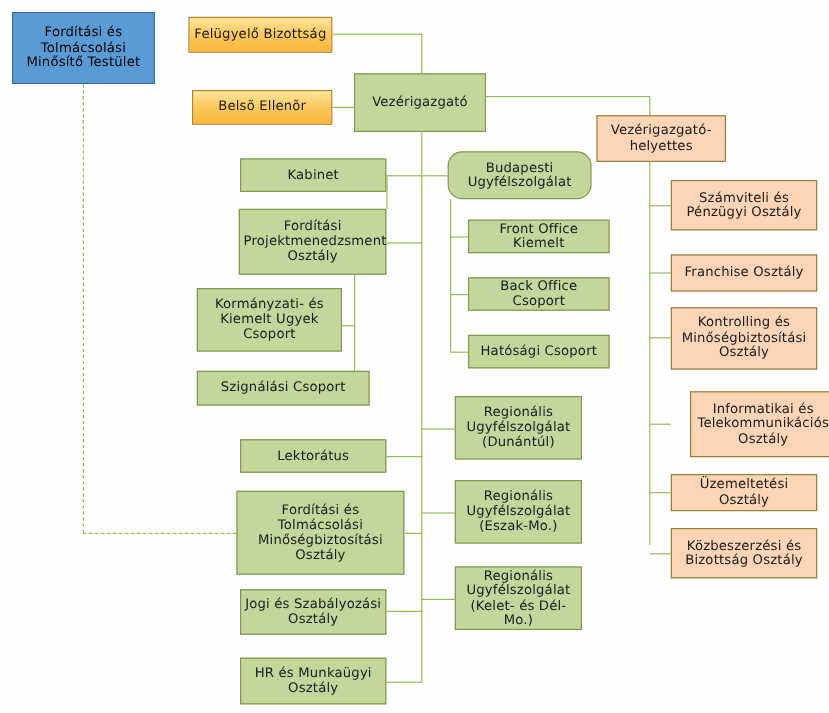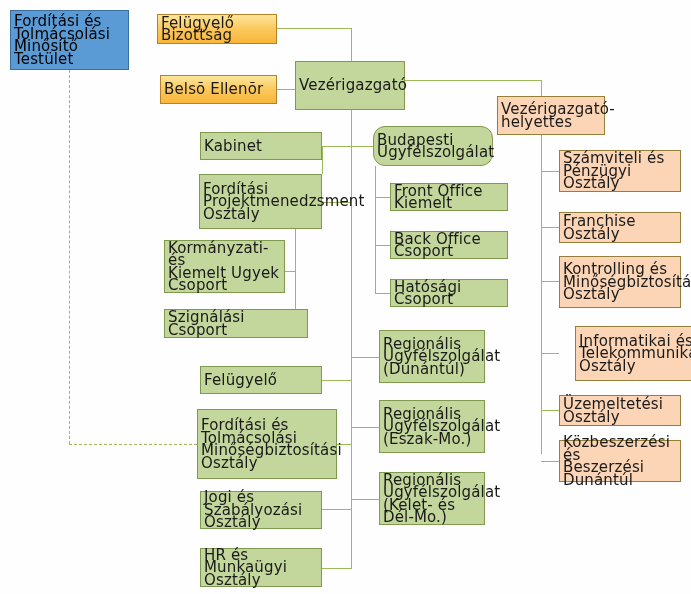--- a/index.html
+++ b/index.html
@@ -16,22 +16,22 @@
     height: 594px;
     background: #fefefe;
     overflow: hidden;
   }
   .node {
     position: absolute;
     box-sizing: border-box;
     display: flex;
     align-items: center;
     justify-content: center;
-    text-align: left;
-    font-size: 15px;
+    text-align: center;
+    font-size: 11px;
     line-height: 12.5px;
     color: #1a1a1a;
     letter-spacing: 0.15px;
     padding: 12px 3px;
     z-index: 5;
   }
   .node-green {
     background: #c3d69b;
     border: 1px solid #7f9a4e;
   }
@@ -165,21 +165,21 @@
     <span class="node-label">Kormányzati- és
 Kiemelt Ugyek
 Csoport</span>
   </div>
 
   <div class="node node-green" style="left:164px; top:309px; width:144px; height:29px;">
     <span class="node-label">Szignálási Csoport</span>
   </div>
 
   <div class="node node-green" style="left:200px; top:366px; width:122px; height:28px;">
-    <span class="node-label">Felügyelő</span>
+    <span class="node-label">Lektorátus</span>
   </div>
 
   <div class="node node-green" style="left:197px; top:409px; width:140px; height:70px;">
     <span class="node-label">Fordítási és
 Tolmácsolási
 Minőségbiztosítási
 Osztály</span>
   </div>
 
   <div class="node node-green" style="left:200px; top:491px; width:122px; height:38px;">
@@ -247,16 +247,16 @@
 Telekommunikációs
 Osztály</span>
   </div>
 
   <div class="node node-peach" style="left:559px; top:395px; width:122px; height:31px;">
     <span class="node-label">Üzemeltetési Osztály</span>
   </div>
 
   <div class="node node-peach" style="left:559px; top:440px; width:122px; height:42px;">
     <span class="node-label">Közbeszerzési és
-Beszerzési Dunántúl</span>
+Bizottság Osztály</span>
   </div>
 
 </div>
 
 </body></html>

